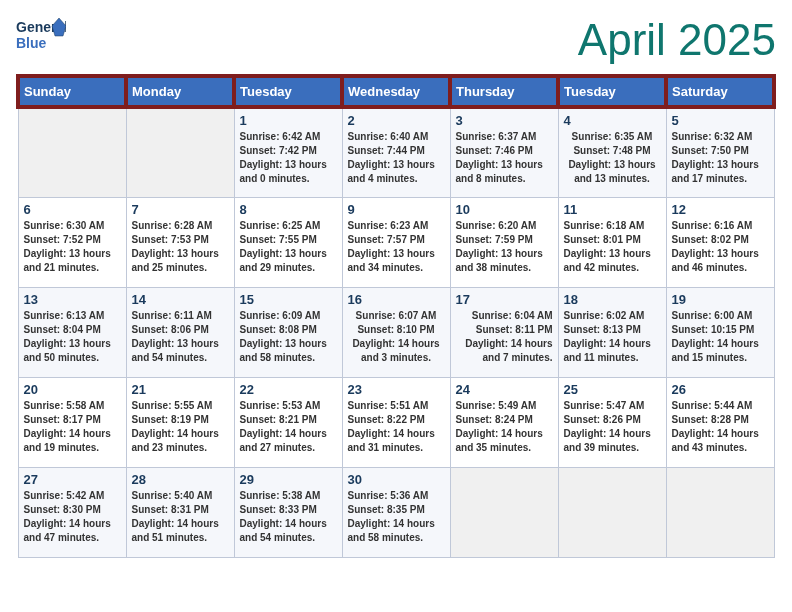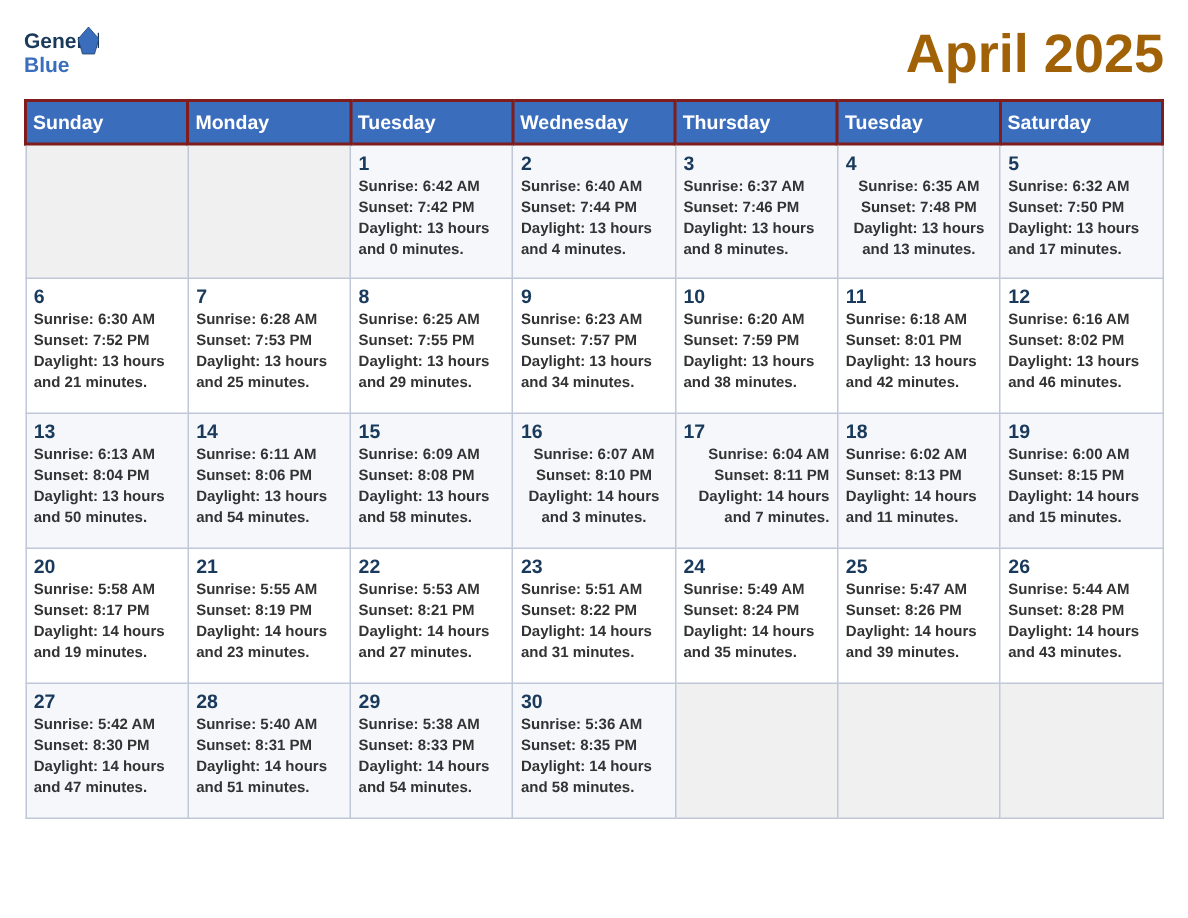--- a/index.html
+++ b/index.html
@@ -18,42 +18,42 @@
     }
     .logo {
       display: flex;
       align-items: center;
       gap: 4px;
     }
     .title-block {
       text-align: right;
     }
     .month-title {
-      font-size: 36px;
-      font-weight: bold;
-      color: #a16207;
+      font-size: 44px;
+      font-weight: normal;
+      color: #0f766e;
       line-height: 1.1;
     }
     .location {
       font-size: 15px;
       color: #333;
     }
     table {
       width: 100%;
       border-collapse: collapse;
       table-layout: fixed;
     }
     thead tr th {
       background: #3a6ebd;
       color: #fff;
       font-size: 13px;
       font-weight: bold;
       padding: 6px 4px;
       text-align: left;
-      border: 2px solid #7f1d1d;
+      border: 4px solid #7f1d1d;
     }
     tbody tr td {
       border: 1px solid #c0c8d8;
       vertical-align: top;
       padding: 4px 5px;
       min-height: 80px;
       height: 90px;
       background: #fff;
     }
     tbody tr:nth-child(odd) td {
@@ -237,21 +237,21 @@
         <td>
           <div class="day-number">18</div>
           <div class="day-info" style="white-space: pre-line;">Sunrise: 6:02 AM
 Sunset: 8:13 PM
 Daylight: 14 hours
 and 11 minutes.</div>
         </td>
         <td>
           <div class="day-number">19</div>
           <div class="day-info" style="white-space: pre-line;">Sunrise: 6:00 AM
-Sunset: 8:15 PM
+Sunset: 10:15 PM
 Daylight: 14 hours
 and 15 minutes.</div>
         </td>
       </tr>
       <tr>
         <td>
           <div class="day-number">20</div>
           <div class="day-info" style="white-space: pre-line;">Sunrise: 5:58 AM
 Sunset: 8:17 PM
 Daylight: 14 hours

